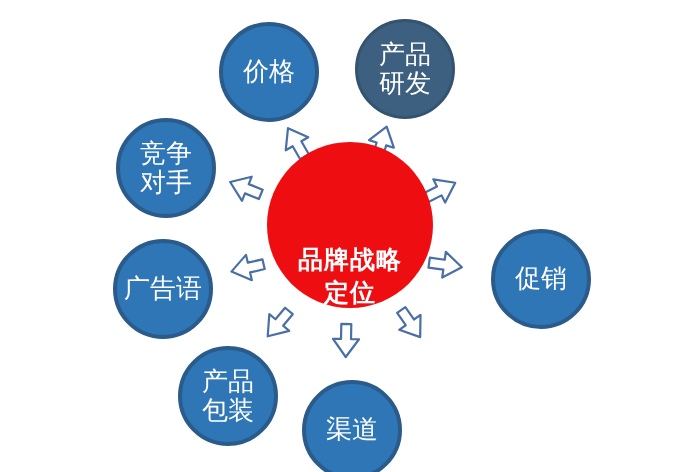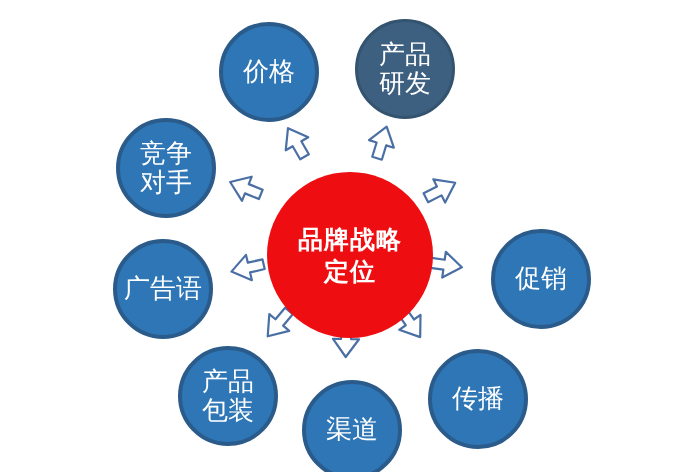--- a/index.html
+++ b/index.html
@@ -20,26 +20,26 @@
   .canvas{
     position:relative;
     width:692px;
     height:472px;
     background:var(--background);
     overflow:hidden;
     margin:0 auto;
   }
   .center-circle{
     position:absolute;
-    left:267px; top:172px;
+    left:267px; top:142px;
     width:166px; height:166px;
     border-radius:50%;
     background:var(--center-fill);
     display:flex;
-    align-items:center;
+    align-items:flex-end;
     justify-content:center;
   }
   .center-label{
     color:var(--text);
     font-size:25px;
     font-weight:bold;
     text-align:center;
     line-height:1.3;
     white-space:pre-line;
     letter-spacing:1px;
@@ -157,23 +157,20 @@
   <div class="node n-price">
     <div class="node-label">价格</div>
   </div>
   <div class="node dark n-product-rd">
     <div class="node-label">产品
 研发</div>
   </div>
   <div class="node n-promotion">
     <div class="node-label">促销</div>
   </div>
-  <div class="node n-communication">
-    <div class="node-label">传播</div>
-  </div>
   <div class="node n-channel">
     <div class="node-label">渠道</div>
   </div>
   <div class="node n-product-packaging">
     <div class="node-label">产品
 包装</div>
   </div>
   <div class="node n-competitors">
     <div class="node-label">竞争
 对手</div>

